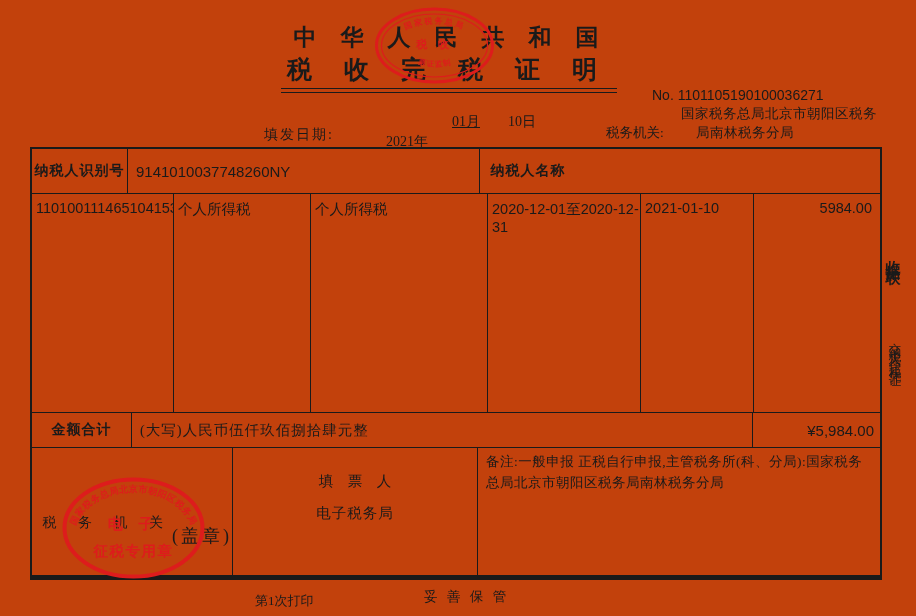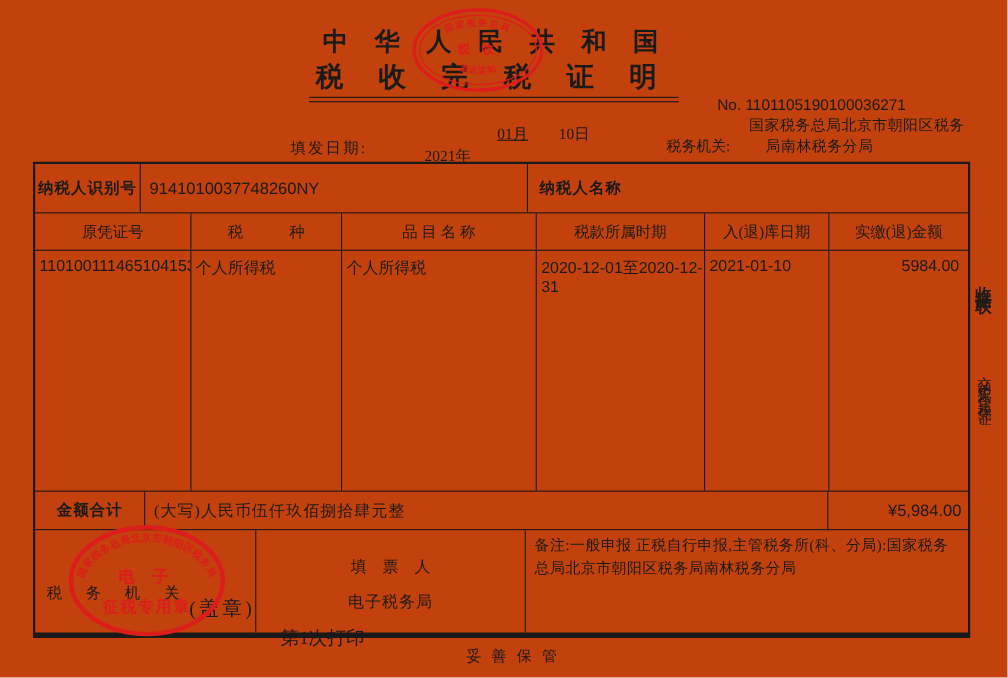--- a/index.html
+++ b/index.html
@@ -42,21 +42,21 @@
   .stamp-l1{font-size:14px;letter-spacing:9px;text-indent:9px;}
   .stamp-l2{font-size:18px;letter-spacing:3px;margin-top:27px;}
   .prepcell{flex-direction:column;justify-content:flex-start;padding-top:24px;}
   .prep-l1{font-size:14.5px;}
   .prep-l2{font-size:14.5px;margin-top:13px;letter-spacing:1px;}
   .remarks{align-items:flex-start;padding:4px 8px 4px 8px;font-size:13.5px;line-height:1.55;letter-spacing:0.5px;}
   
   .side-title{top:248px;left:883px;writing-mode:vertical-rl;font-size:15px;font-weight:bold;letter-spacing:5px;}
   .side-sub{top:332px;left:886px;writing-mode:vertical-rl;font-size:12.5px;letter-spacing:4px;}
   
-  .print-count{top:568px;left:255px;font-size:17px;text-align:right;}
+  .print-count{top:592px;left:255px;font-size:13px;text-align:right;}
   .keep-note{top:588px;left:424px;font-size:13.5px;letter-spacing:3px;}
   
   .top-seal{top:5px;left:371px;width:127px;height:81px;z-index:3;}
   .bottom-seal{top:477px;left:59px;width:149px;height:103px;z-index:3;}
   svg text{font-family:"Liberation Serif","DejaVu Serif",serif;}
 </style>
 </head>
 <body>
 
 <div class="page">
@@ -89,28 +89,20 @@
   <div class="abs authority-line2">局南林税务分局</div>
 
   <div class="abs doc-table">
 
     <div class="sec secA">
       <div class="cell lbl">纳税人识别号</div>
       <div class="cell val num">9141010037748260NY</div>
       <div class="cell lbl">纳税人名称</div>
     </div>
 
-    <div class="sec secBh">
-      <div class="cell hd">原凭证号</div>
-      <div class="cell hd">税　　　种</div>
-      <div class="cell hd">品 目 名 称</div>
-      <div class="cell hd">税款所属时期</div>
-      <div class="cell hd">入(退)库日期</div>
-      <div class="cell hd">实缴(退)金额</div>
-    </div>
 
     <div class="sec secBd">
       <div class="cell top dleft num">1101001114651041536</div>
       <div class="cell top dleft">个人所得税</div>
       <div class="cell top dleft">个人所得税</div>
       <div class="cell top dleft num">2020-12-01至2020-12-31</div>
       <div class="cell top dleft num">2021-01-10</div>
       <div class="cell top dright num">5984.00</div>
     </div>
 

